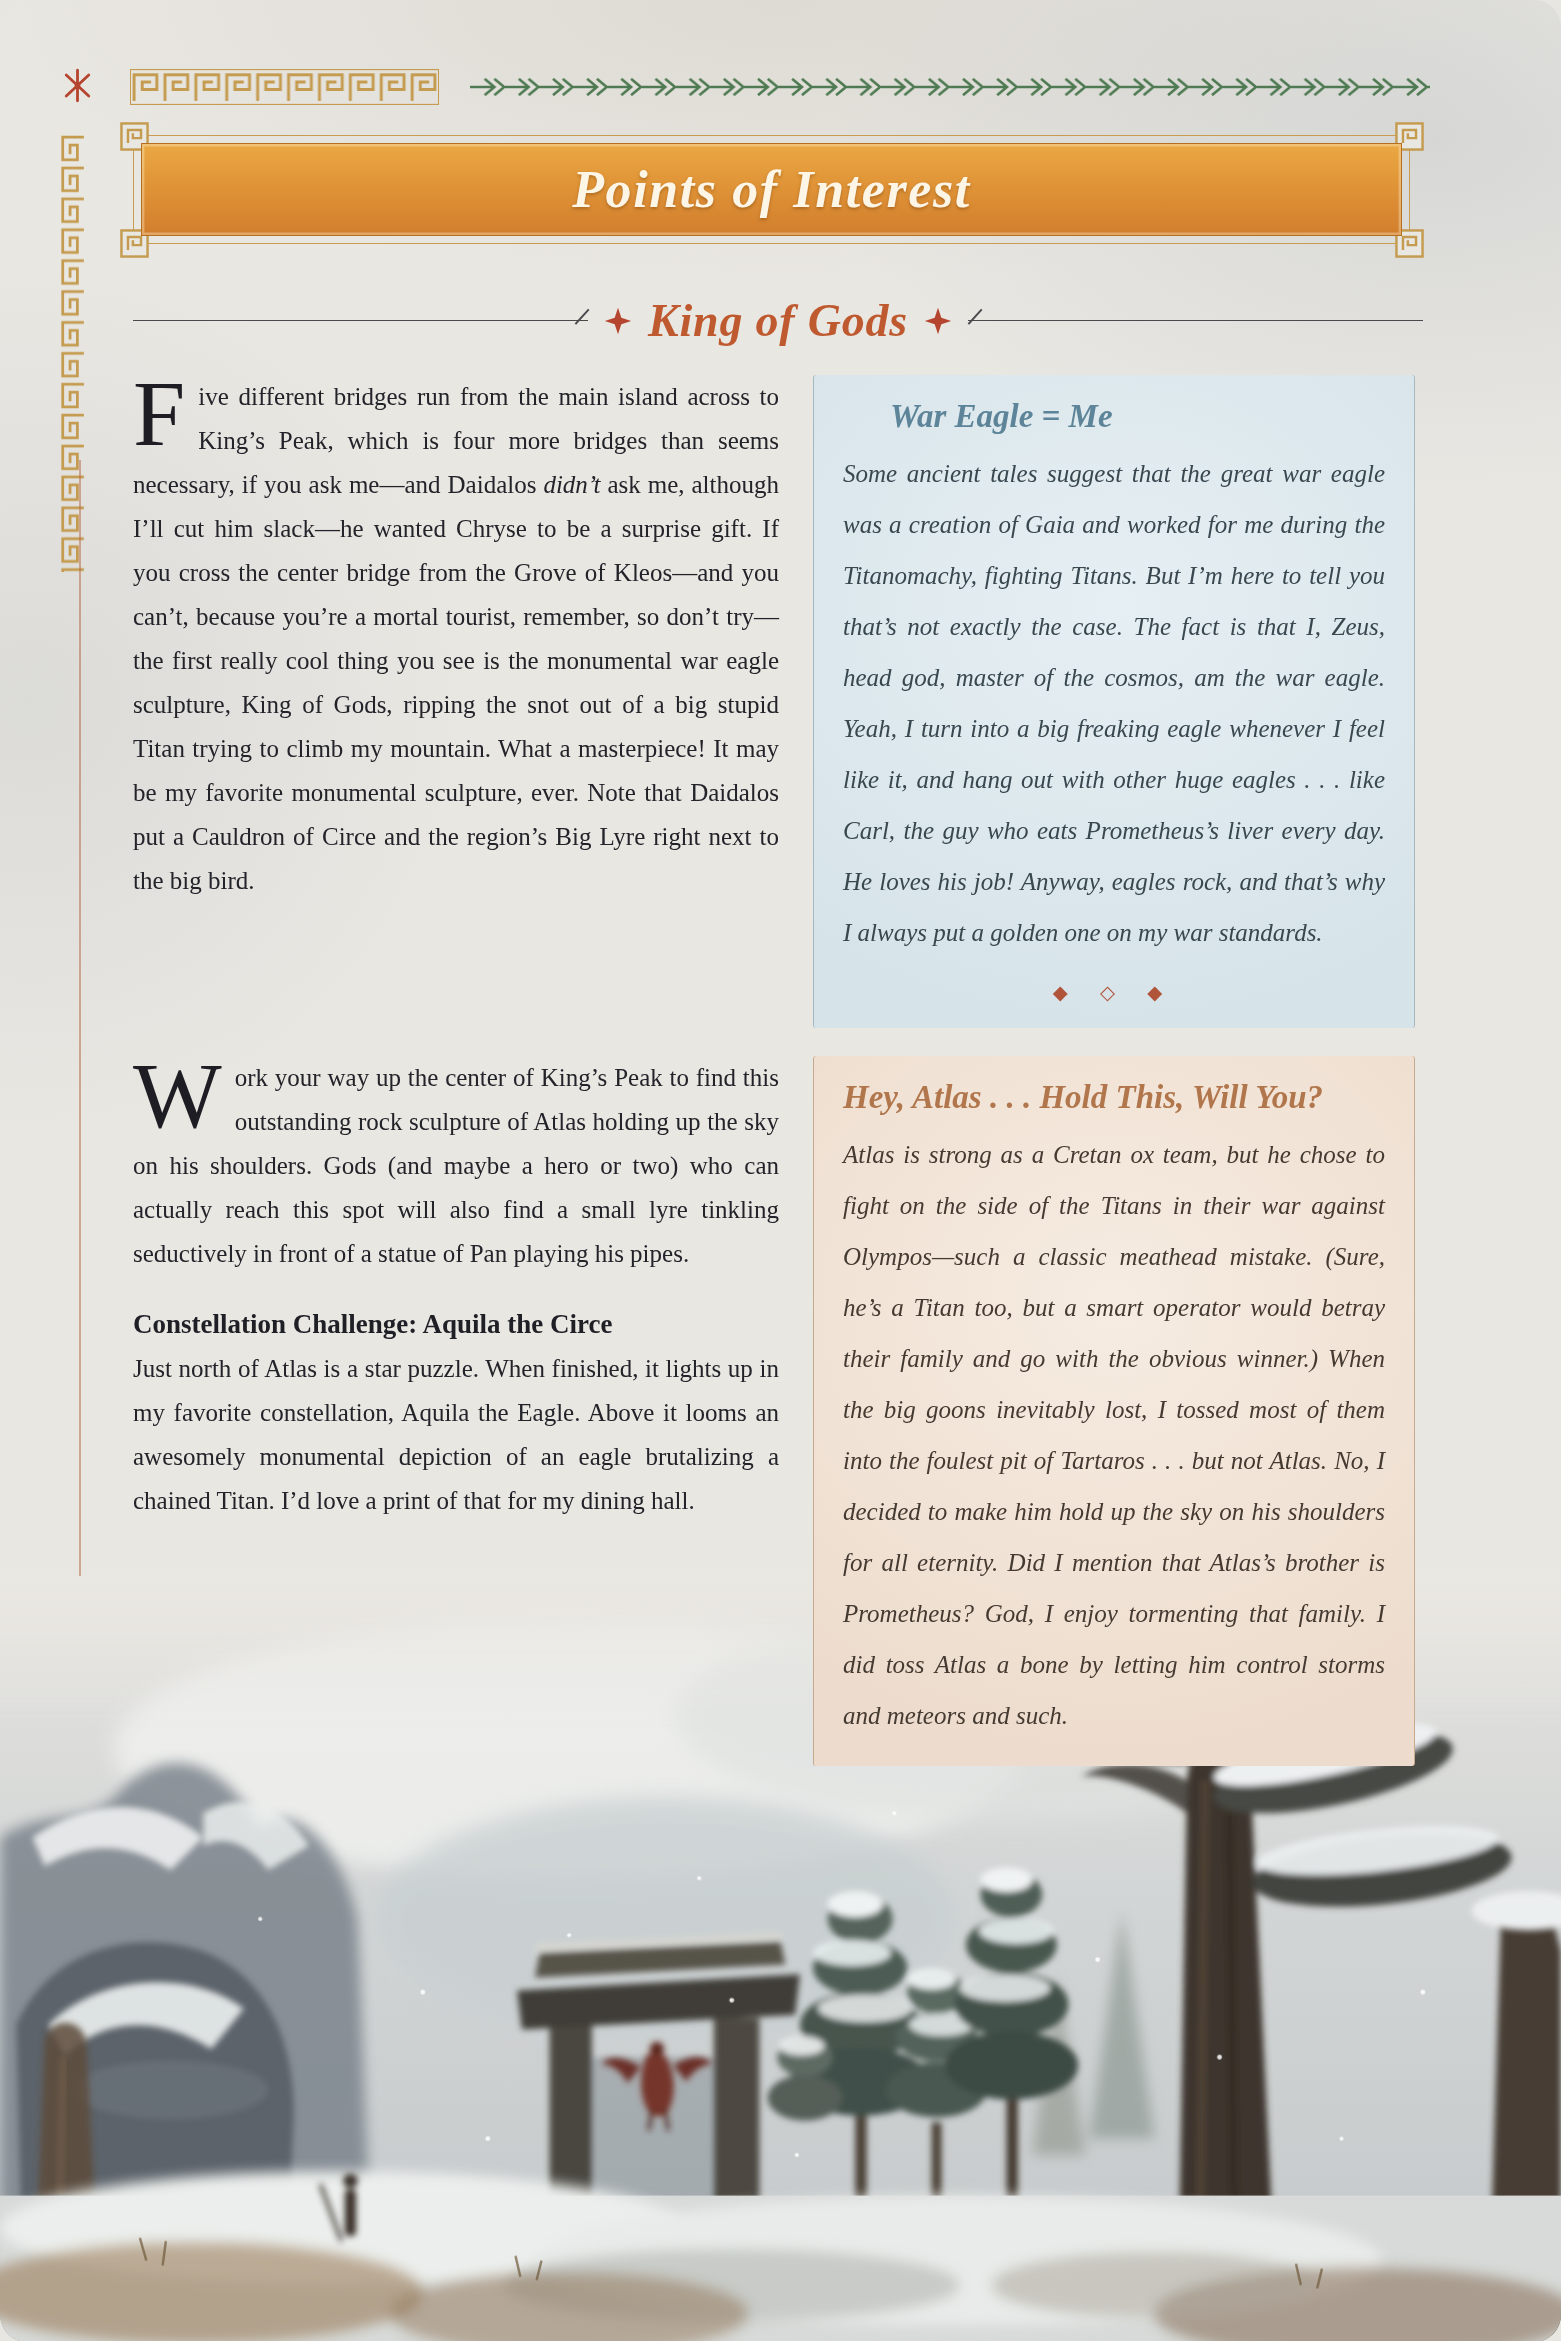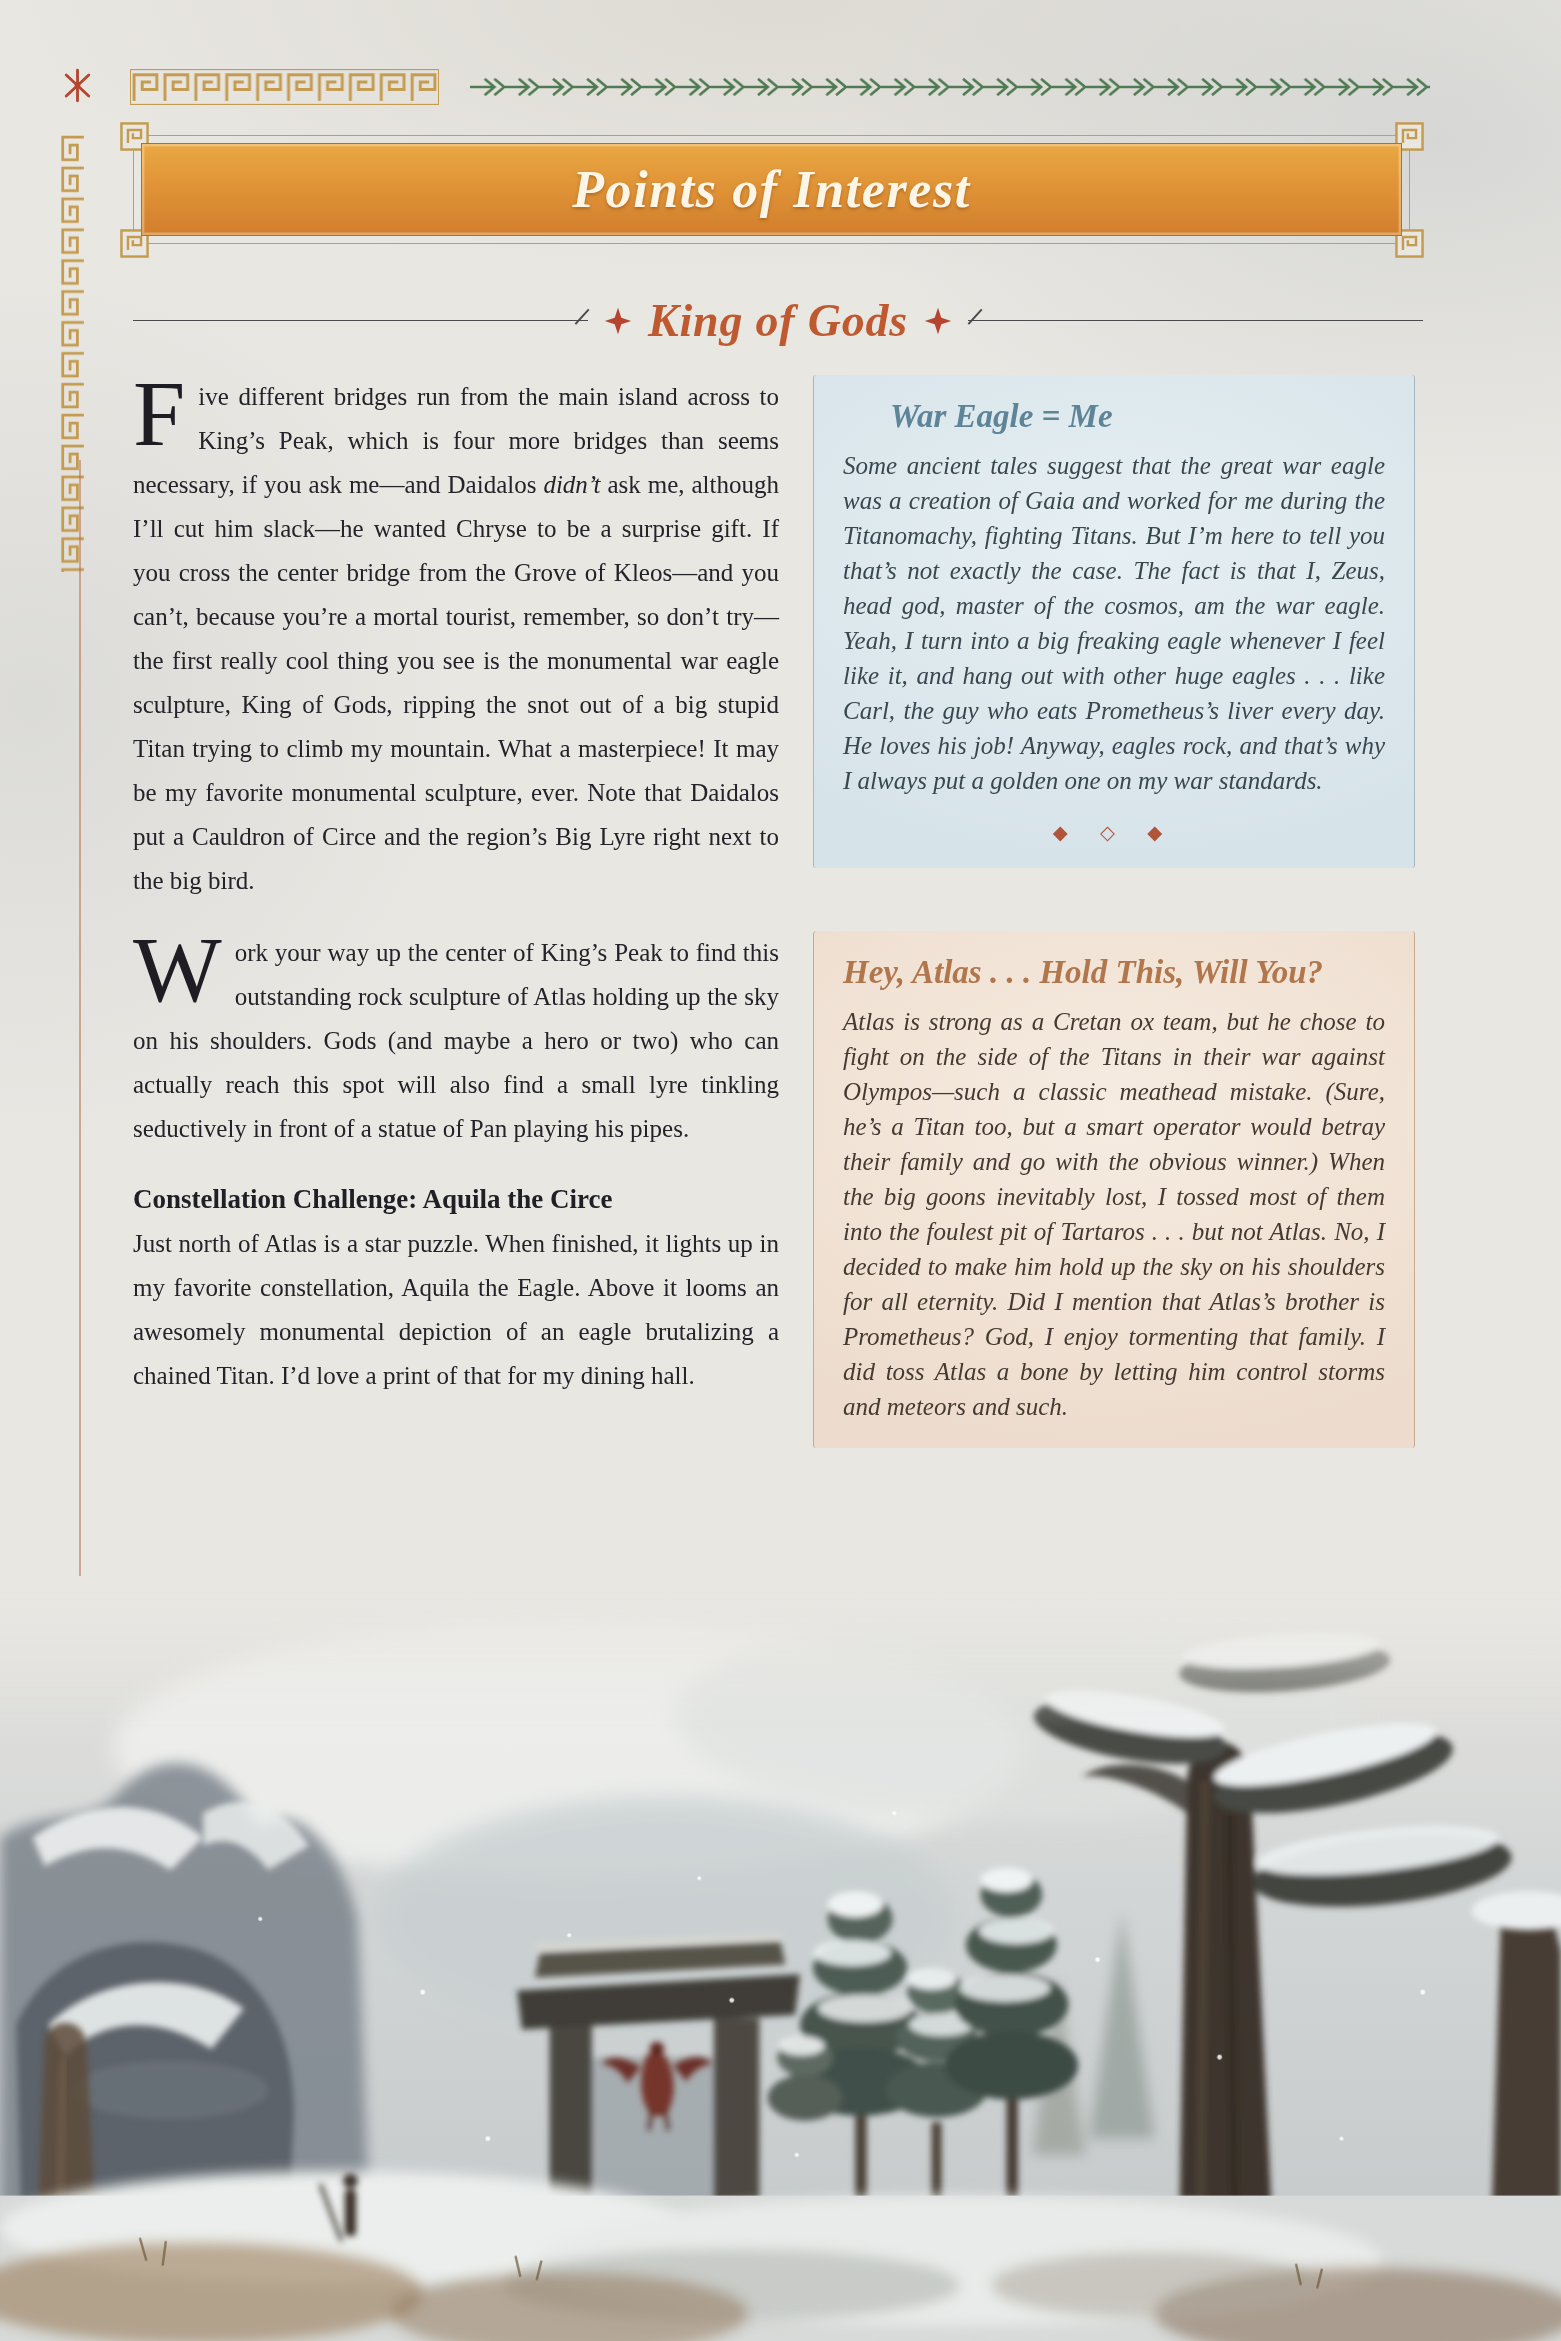--- a/index.html
+++ b/index.html
@@ -2,21 +2,21 @@
 <html style="font-size:13px"><head>
 <meta charset="utf-8">
 <style>
   html,body{margin:0;padding:0;}
   body{width:1561px;height:2342px;font-family:"Liberation Serif", serif;background:#e8e6e1;}
   .page{position:relative;width:1561px;height:2342px;overflow:hidden;
     background:
       radial-gradient(976px 569px at 92% 6%, rgba(168,176,182,.28), transparent 62%),
       radial-gradient(732px 732px at 2% 30%, rgba(170,176,180,.22), transparent 60%),
       radial-gradient(1138px 407px at 50% 0%, rgba(210,206,198,.5), transparent 70%),
-      #e9e7e2;}
+      #e9e7e2; border-radius: 27px;}
   .content{position:relative;z-index:1;}
 
   
   .top-row{position:absolute;top:67px;left:0;width:1561px;height:39px;z-index:1;}
   .rosette{position:absolute;left:59px;top:0;}
   .meander-h{position:absolute;left:130px;top:1.6px;}
   .arrow-band{position:absolute;left:470px;top:5.7px;}
   .meander-v{position:absolute;left:57px;top:133px;z-index:1;}
 
   
@@ -48,21 +48,21 @@
 
   
   .sidebar{flex:1;padding:23px 29px 24.4px 29px;border-radius:3.3px;position:relative;}
   .sidebar.blue{background:radial-gradient(90% 70% at 50% 35%, #e6eff3, #d6e3e9 92%);
     border-left:1.6px solid #a3b8c2;border-right:1.6px solid #a3b8c2;}
   .sidebar.tan{background:radial-gradient(90% 70% at 50% 35%, #f6ece1, #eddccd 92%);
     border-left:1.6px solid #c7a98e;border-right:1.6px solid #c7a98e;}
   .sidebar h3{margin:0 0 13px 0;font-size:33px;font-style:italic;font-weight:700;}
   .sidebar.blue h3{color:#5d8498;margin-left:47px;}
   .sidebar.tan h3{color:#b1764c;}
-  .sidebar p{margin:0;font-style:italic;font-size:25px;line-height:35px;text-align:justify;}
+  .sidebar p{margin:0;font-style:italic;font-size:25px;line-height:51px;text-align:justify;}
   .sidebar.blue p{color:#39474f;}
   .sidebar.tan p{color:#453a31;}
   .sb-glyphs{margin-top:23px;text-align:center;color:#b0543a;font-size:19.5px;letter-spacing:13px;font-family:"DejaVu Sans", sans-serif;}
 
   
   .v-rule{position:absolute;left:79px;top:460px;width:1.6px;height:1116px;background:#b4663f;opacity:.5;z-index:1;}
 
   
   .illustration{position:absolute;left:0;bottom:0;width:1561px;height:773px;z-index:0;}
 </style>

